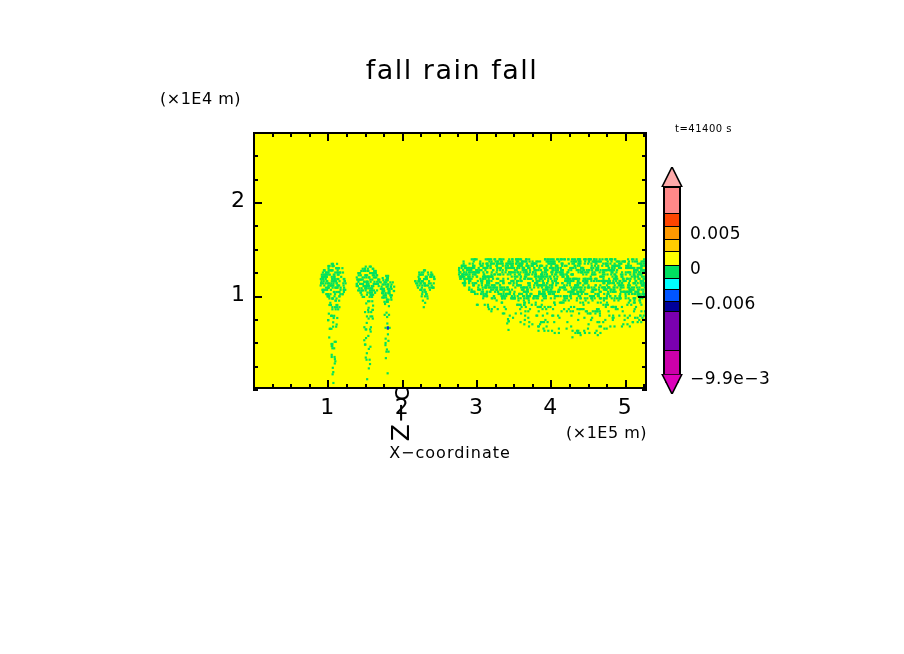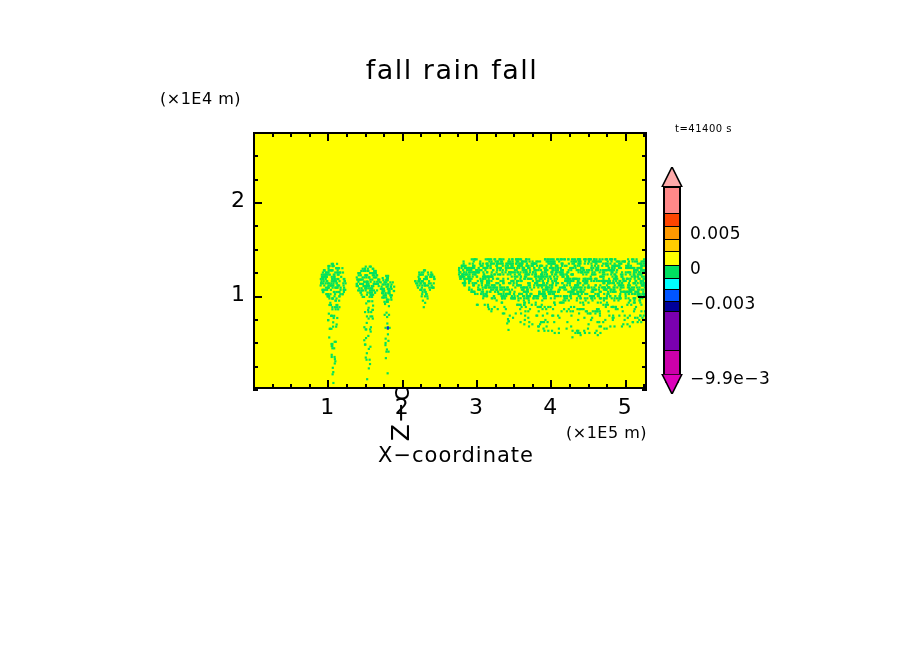--- a/index.html
+++ b/index.html
@@ -22,22 +22,22 @@
   #time-stamp{left:658px;top:123px;font-size:10px;letter-spacing:0.5px;margin-left:17px;}
 
   
   #y-axis-title{
     left:-4px;top:175px;width:280px;
     transform:rotate(-90deg);transform-origin:center center;
     text-align:center;font-size:25px;letter-spacing:1px;
     margin-left:79px;margin-top:0;
   }
   #y-axis-title-wrap{left:185px;top:160px;width:40px;height:200px;}
-  #x-axis-title{left:259px;top:443px;width:394px;text-align:center;
-    font-size:21px;letter-spacing:1px;}
+  #x-axis-title{left:253px;top:443px;width:394px;text-align:center;
+    font-size:16px;letter-spacing:1px;}
 
   
   #plot-frame{
     left:253px;top:132px;width:394px;height:257px;
     background:#ffff00;border:2px solid #000;box-sizing:border-box;
   }
   #plot-canvas{left:0;top:0;width:100%;height:100%;display:block;}
 
   
   .tick{background:#000;position:absolute;}
@@ -2703,21 +2703,21 @@
     <div class="cb-seg" style="background: rgb(122, 0, 176); height: 20.7911%; border-top: 1.5px solid rgb(0, 0, 0);"></div>
     <div class="cb-seg" style="background: rgb(204, 0, 170); height: 17.2414%; border-top: 1.5px solid rgb(0, 0, 0);"></div>
   </div>
 
 <svg class="abs" id="cb-bot-arrow" viewBox="0 0 22 20">
   <polygon points="11,20 21,0 1,0" fill="#dd00bb" stroke="#000" stroke-width="1.6"></polygon>
 </svg>
 
 <div class="cb-label" style="top:223px">0.005</div>
 <div class="cb-label" style="top:258px">0</div>
-<div class="cb-label" style="top:293px">−0.003</div>
+<div class="cb-label" style="top:293px">−0.006</div>
 <div class="cb-label" style="top:368px">−9.9e−3</div>
 
 <div class="abs tick tick-x" style="left: 253px; top: 380px; height: 9px;"></div>
 <div class="abs tick tick-x" style="left: 253px; top: 132px; height: 9px;"></div>
 <div class="abs tick tick-x" style="left: 271.585px; top: 384px; height: 5px;"></div>
 <div class="abs tick tick-x" style="left: 271.585px; top: 132px; height: 5px;"></div>
 <div class="abs tick tick-x" style="left: 290.17px; top: 384px; height: 5px;"></div>
 <div class="abs tick tick-x" style="left: 290.17px; top: 132px; height: 5px;"></div>
 <div class="abs tick tick-x" style="left: 308.755px; top: 384px; height: 5px;"></div>
 <div class="abs tick tick-x" style="left: 308.755px; top: 132px; height: 5px;"></div>

